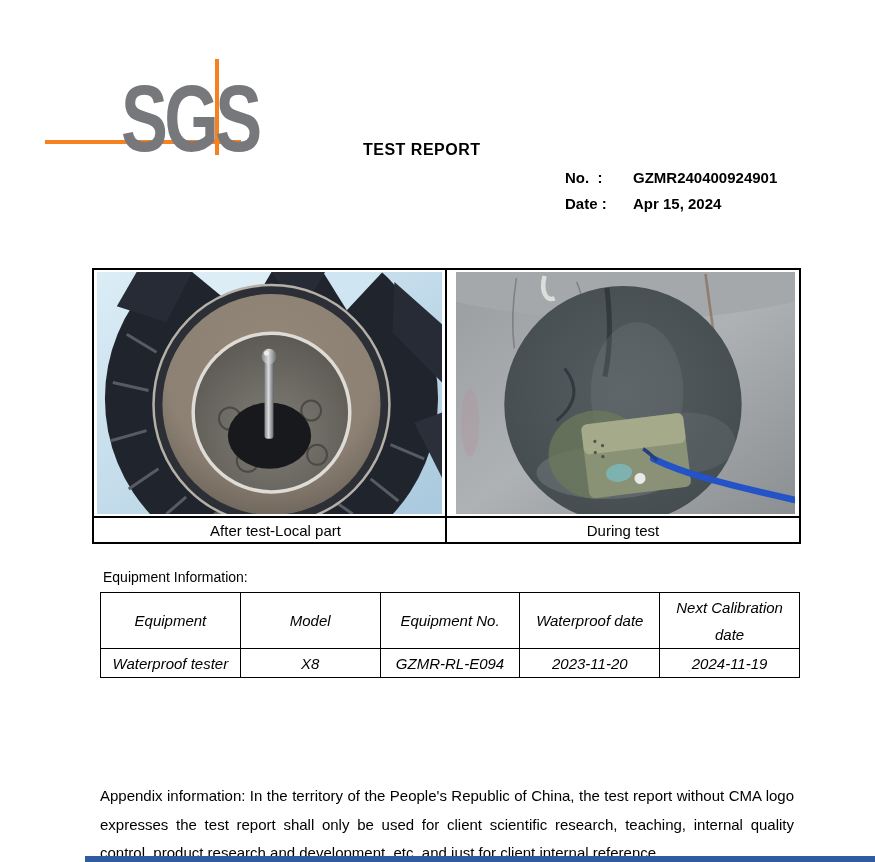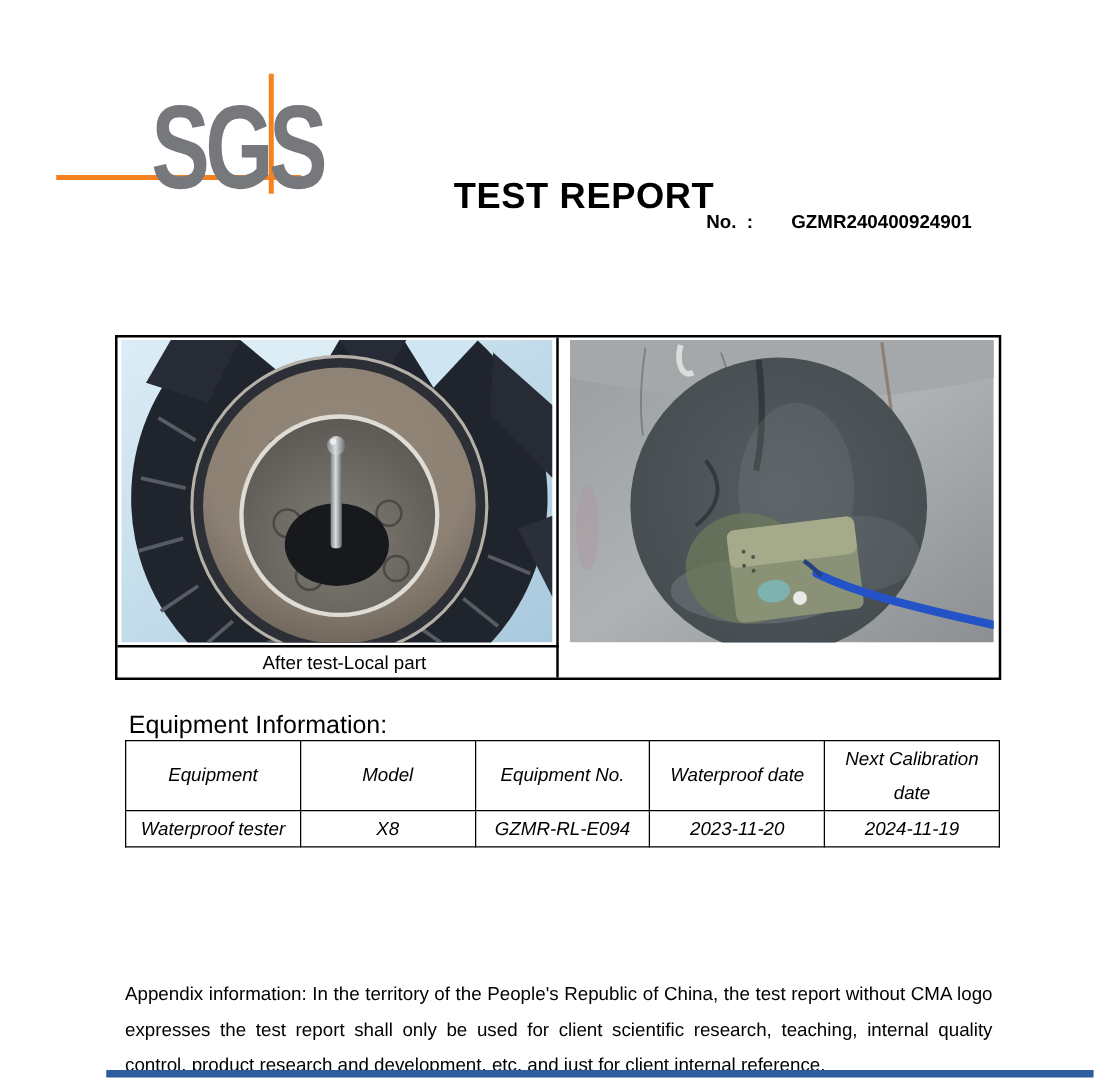--- a/index.html
+++ b/index.html
@@ -21,21 +21,21 @@
     letter-spacing: -5px; color: #77787B;
     transform: scaleX(0.74); transform-origin: left center;
     white-space: pre;
   }
   .logo-hline { position: absolute; left: 0; top: 83px; width: 196px; height: 4px; background: #F58220; }
   .logo-vline { position: absolute; left: 170px; top: 2px; width: 4px; height: 96px; background: #F58220; }
 
   
   .report-title {
     position: absolute; left: 363px; top: 141px;
-    font-size: 29px; font-weight: bold; letter-spacing: 0.5px;
+    font-size: 16px; font-weight: bold; letter-spacing: 0.5px;
   }
   .info-block { position: absolute; left: 565px; top: 169px; }
   .info-row { display: flex; height: 26px; align-items: flex-start; font-size: 15px; font-weight: bold; }
   .info-label { width: 52px; white-space: pre; }
   .info-value { margin-left: 16px; white-space: pre; }
 
   
   .photo-table {
     position: absolute; left: 92px; top: 268px; width: 709px;
     border: 2px solid #000;
@@ -47,21 +47,21 @@
   .pphoto { height: 246px; padding: 2px 3px; }
   .pphoto.pad-r { padding-left: 9px; padding-right: 4px; }
   .pphoto svg { display: block; width: 100%; height: 100%; }
   .pcap {
     border-top: 2px solid #000; height: 26px;
     display: flex; align-items: center; justify-content: center;
     font-size: 15px;
   }
 
   
-  .equip-heading { position: absolute; left: 103px; top: 569px; font-size: 20px; }
+  .equip-heading { position: absolute; left: 103px; top: 569px; font-size: 14px; }
   .equip-table {
     position: absolute; left: 100px; top: 592px; width: 700px;
     border-collapse: collapse; table-layout: fixed; font-style: italic;
   }
   .equip-table th, .equip-table td {
     border: 1.5px solid #000;
     font-size: 15px; font-weight: normal;
     text-align: center; vertical-align: middle;
     line-height: 27px; padding: 0 4px;
   }
@@ -89,20 +89,24 @@
   <div class="logo-vline"></div>
   <div class="sgs-text">SGS</div>
 </div>
 
 <div class="report-title">TEST REPORT</div>
 
 <div class="info-block">
   <div class="info-row">
     <span class="info-label">No.  :</span>
     <span class="info-value">GZMR240400924901</span>
+  </div>
+  <div class="info-row">
+    <span class="info-label">Date :</span>
+    <span class="info-value">Apr 15, 2024</span>
   </div>
 </div>
 
 <div class="photo-table">
 
   <div class="pcell pphoto p-left">
 
     <svg viewBox="0 0 348 241" preserveAspectRatio="none">
       <defs>
         <linearGradient id="skyg" x1="0" y1="0" x2="1" y2="1">
@@ -210,20 +214,21 @@
             <circle cx="146" cy="180" r="1.6"></circle>
         </g>
       </g>
 
       <path d="M196,186 C225,200 260,210 337,227" stroke="#2353c6" stroke-width="6.5" fill="none" stroke-linecap="round"></path>
       <path d="M186,176 C192,180 196,184 200,188" stroke="#24407e" stroke-width="3.5" fill="none"></path>
     </svg>
   </div>
 
   <div class="pcell pcap p-left">After test-Local part</div>
+  <div class="pcell pcap">During test</div>
 </div>
 
 <div class="equip-heading">Equipment Information:</div>
 
 <table class="equip-table">
   <tbody>
       <tr class="row-head">
     <th>Equipment</th>
     <th>Model</th>
     <th>Equipment No.</th>

